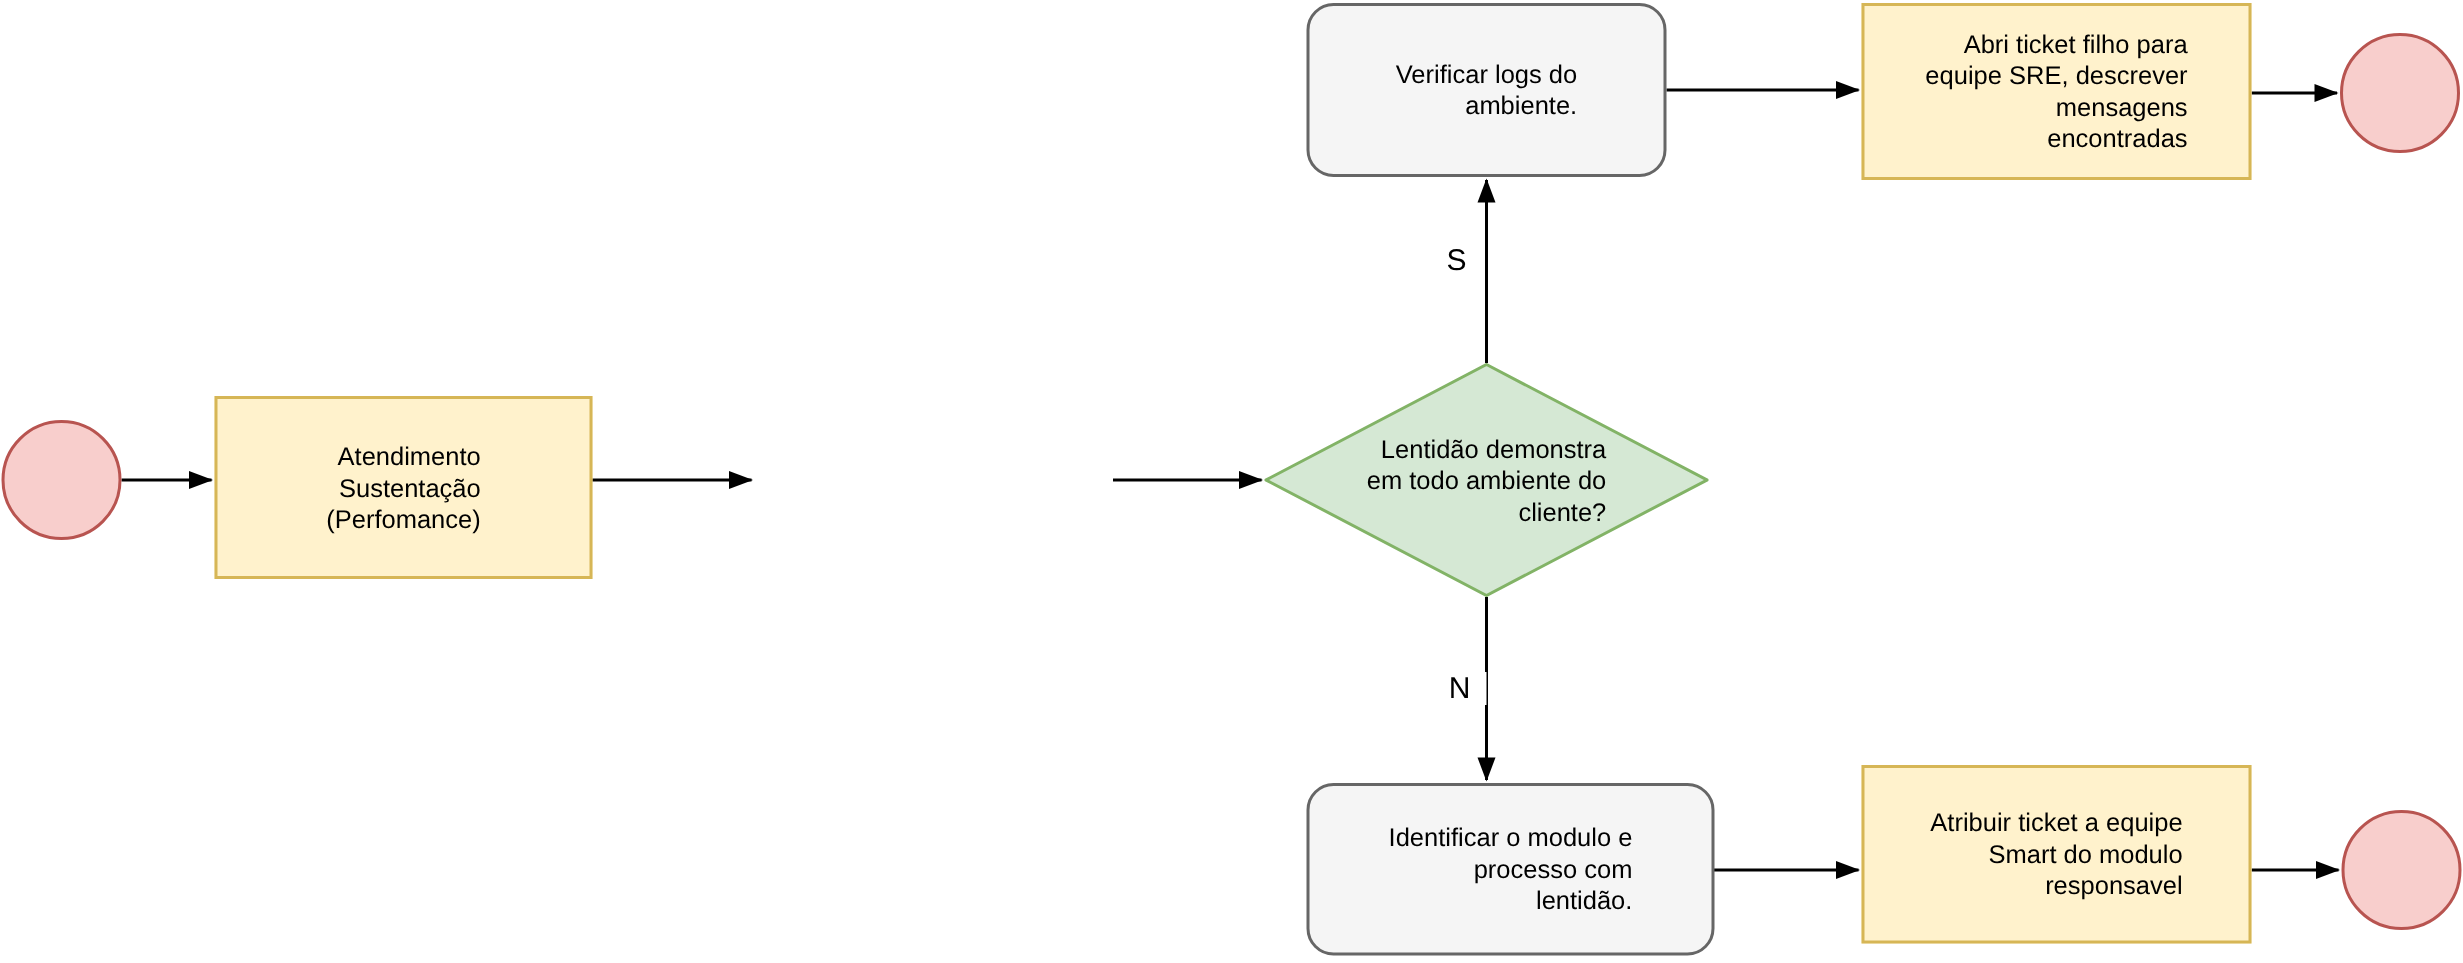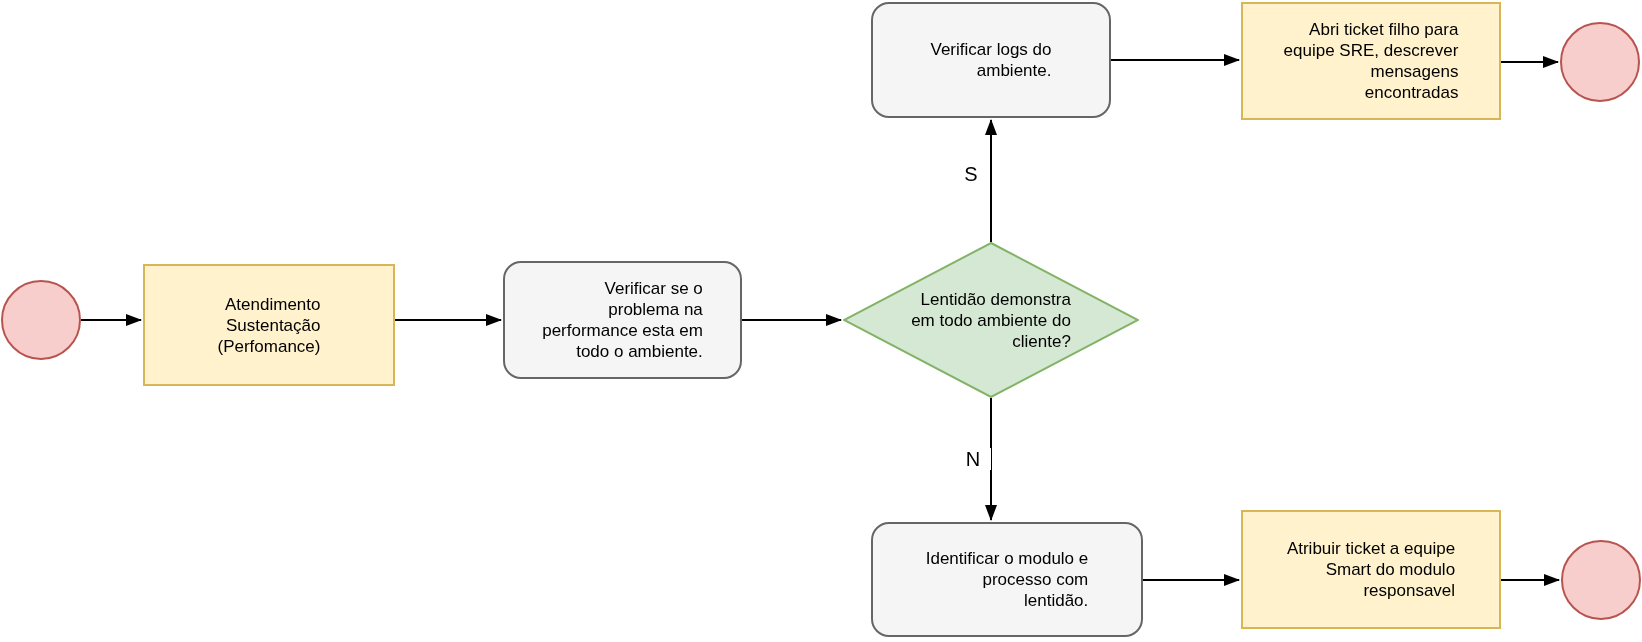--- a/index.html
+++ b/index.html
@@ -60,26 +60,20 @@
   </svg>
 
   <div class="node event" id="n-start"></div>
 
   <div class="node task" id="n-task1">
     <span class="label">Atendimento
 Sustentação
 (Perfomance)</span>
   </div>
 
-  <div class="node process" id="n-proc1">
-    <span class="label">Verificar se o
-problema na
-performance esta em
-todo o ambiente.</span>
-  </div>
 
   <div class="node process" id="n-proc-top">
     <span class="label">Verificar logs do
 ambiente.</span>
   </div>
 
   <div class="node decision" id="n-decision">
     <svg class="diamond-shape" viewBox="0 0 296 156" preserveAspectRatio="none" xmlns="http://www.w3.org/2000/svg">
       <polygon points="148,1 295,78 148,155 1,78" fill="#d5e8d4" stroke="#82b366" stroke-width="2"></polygon>
     </svg>

